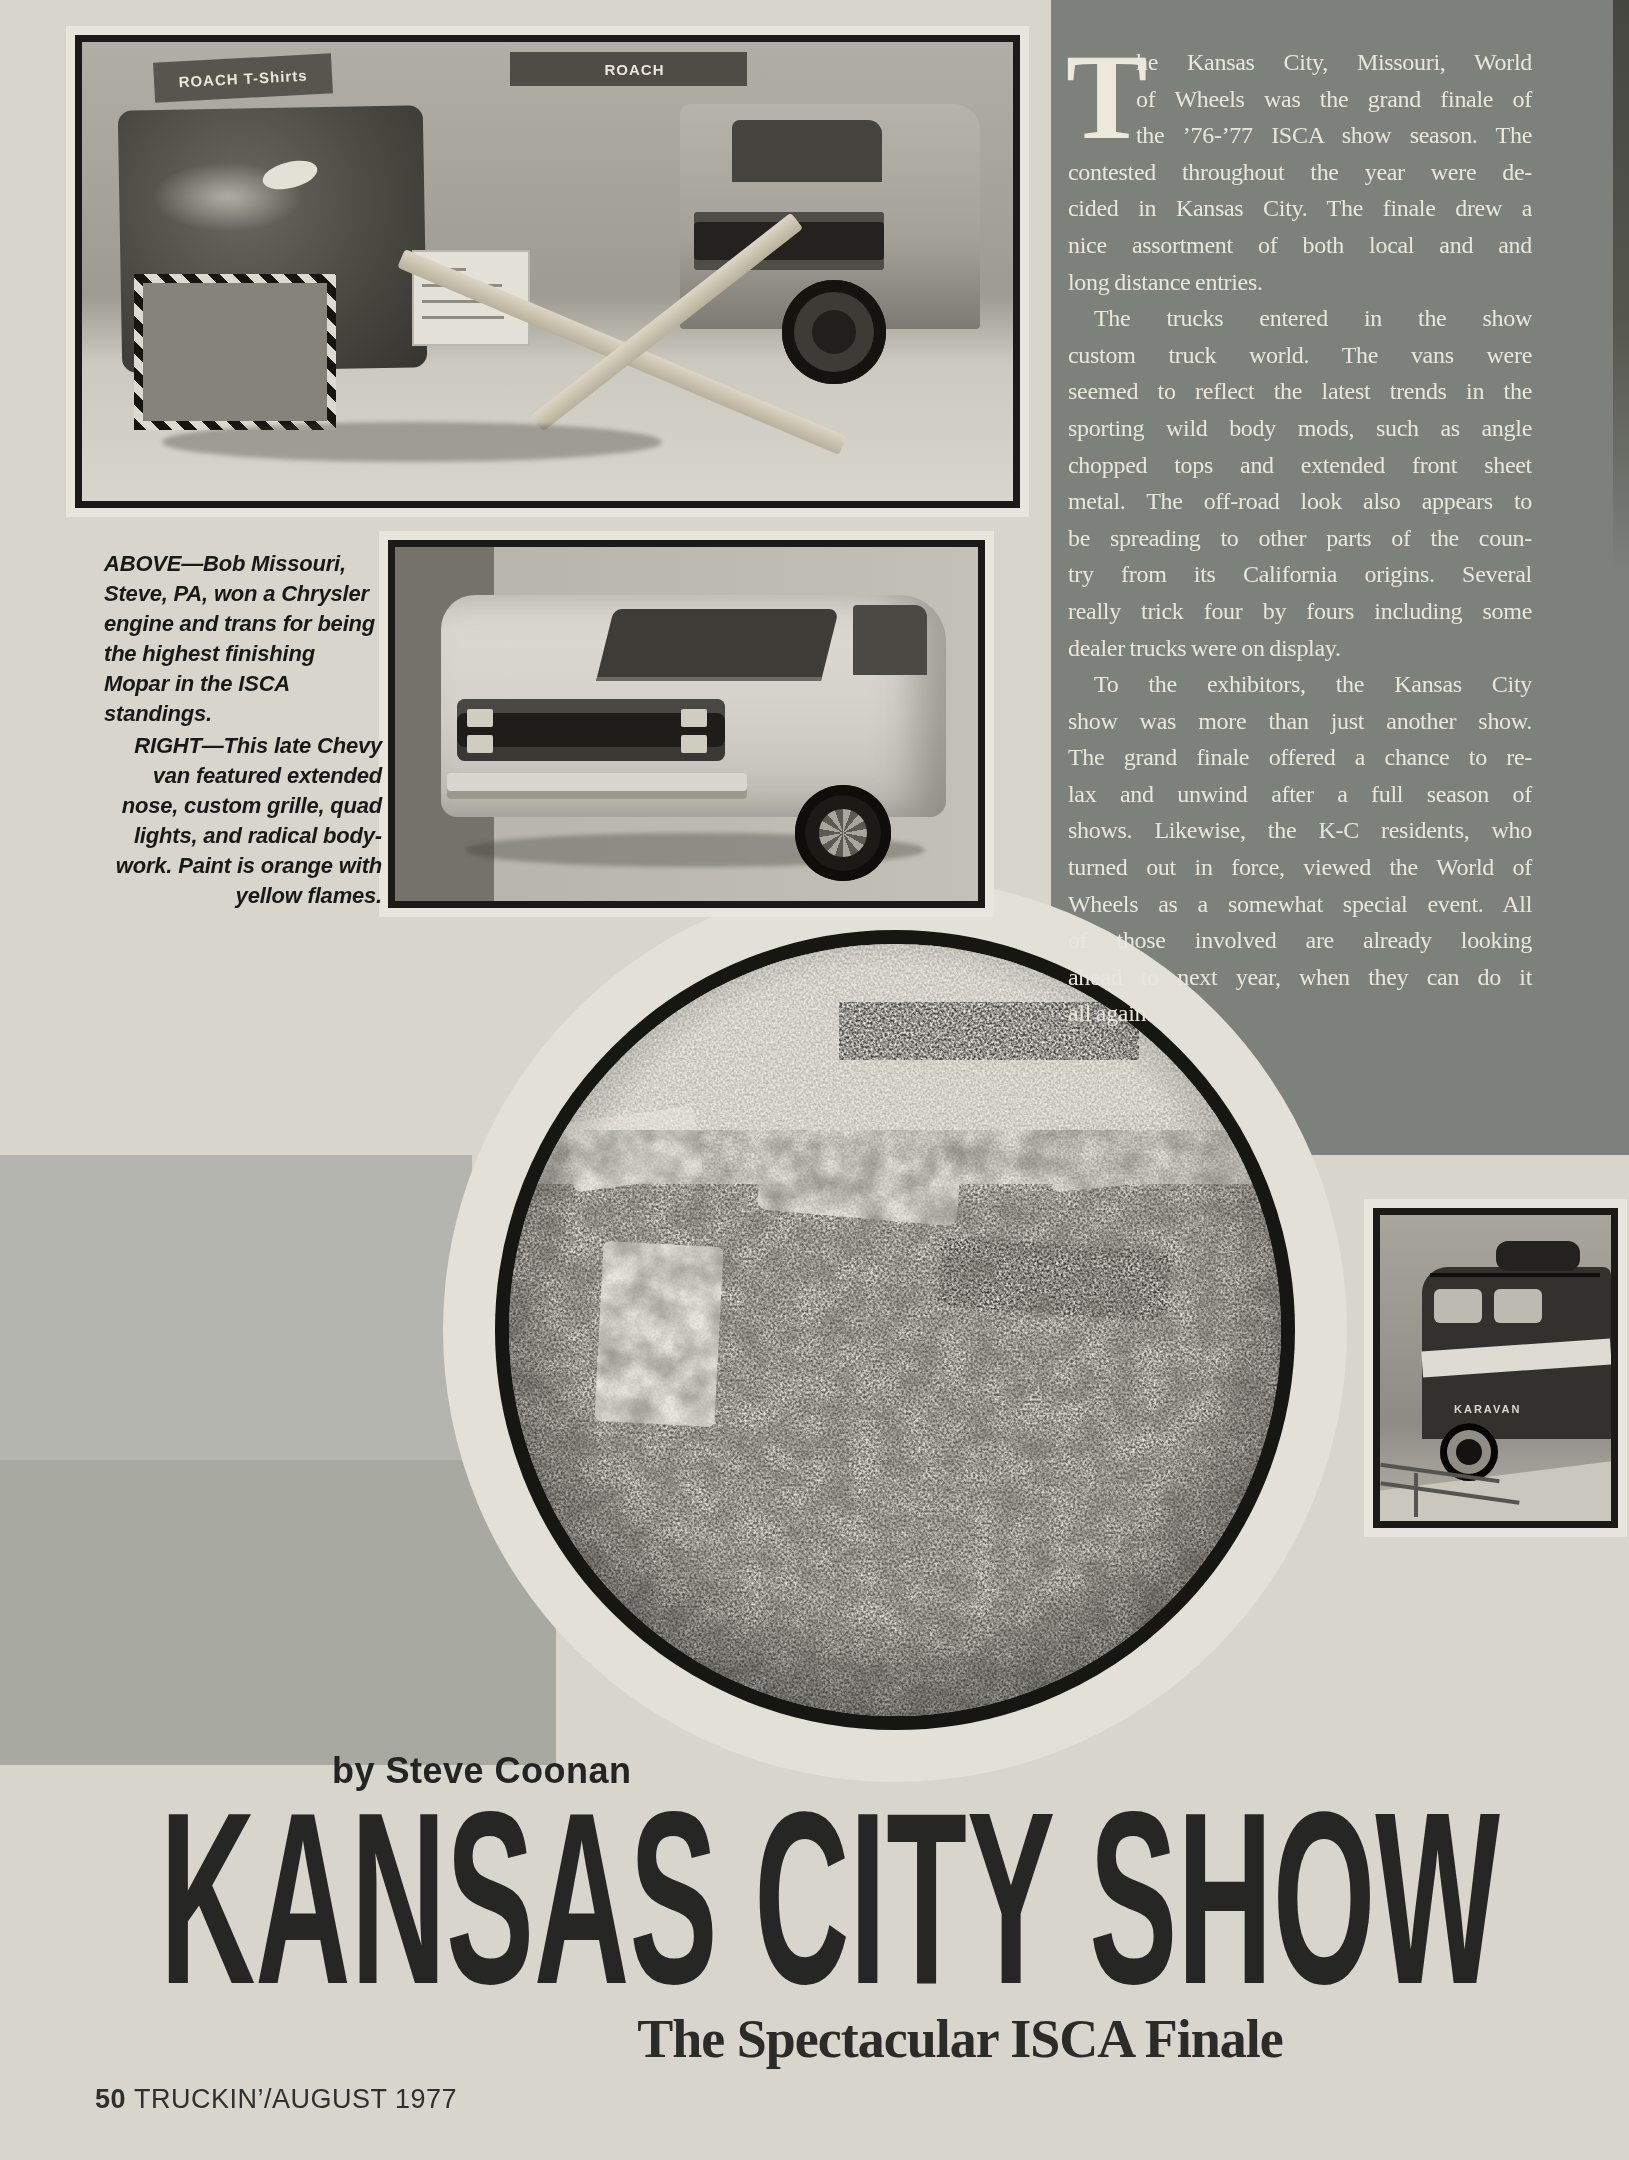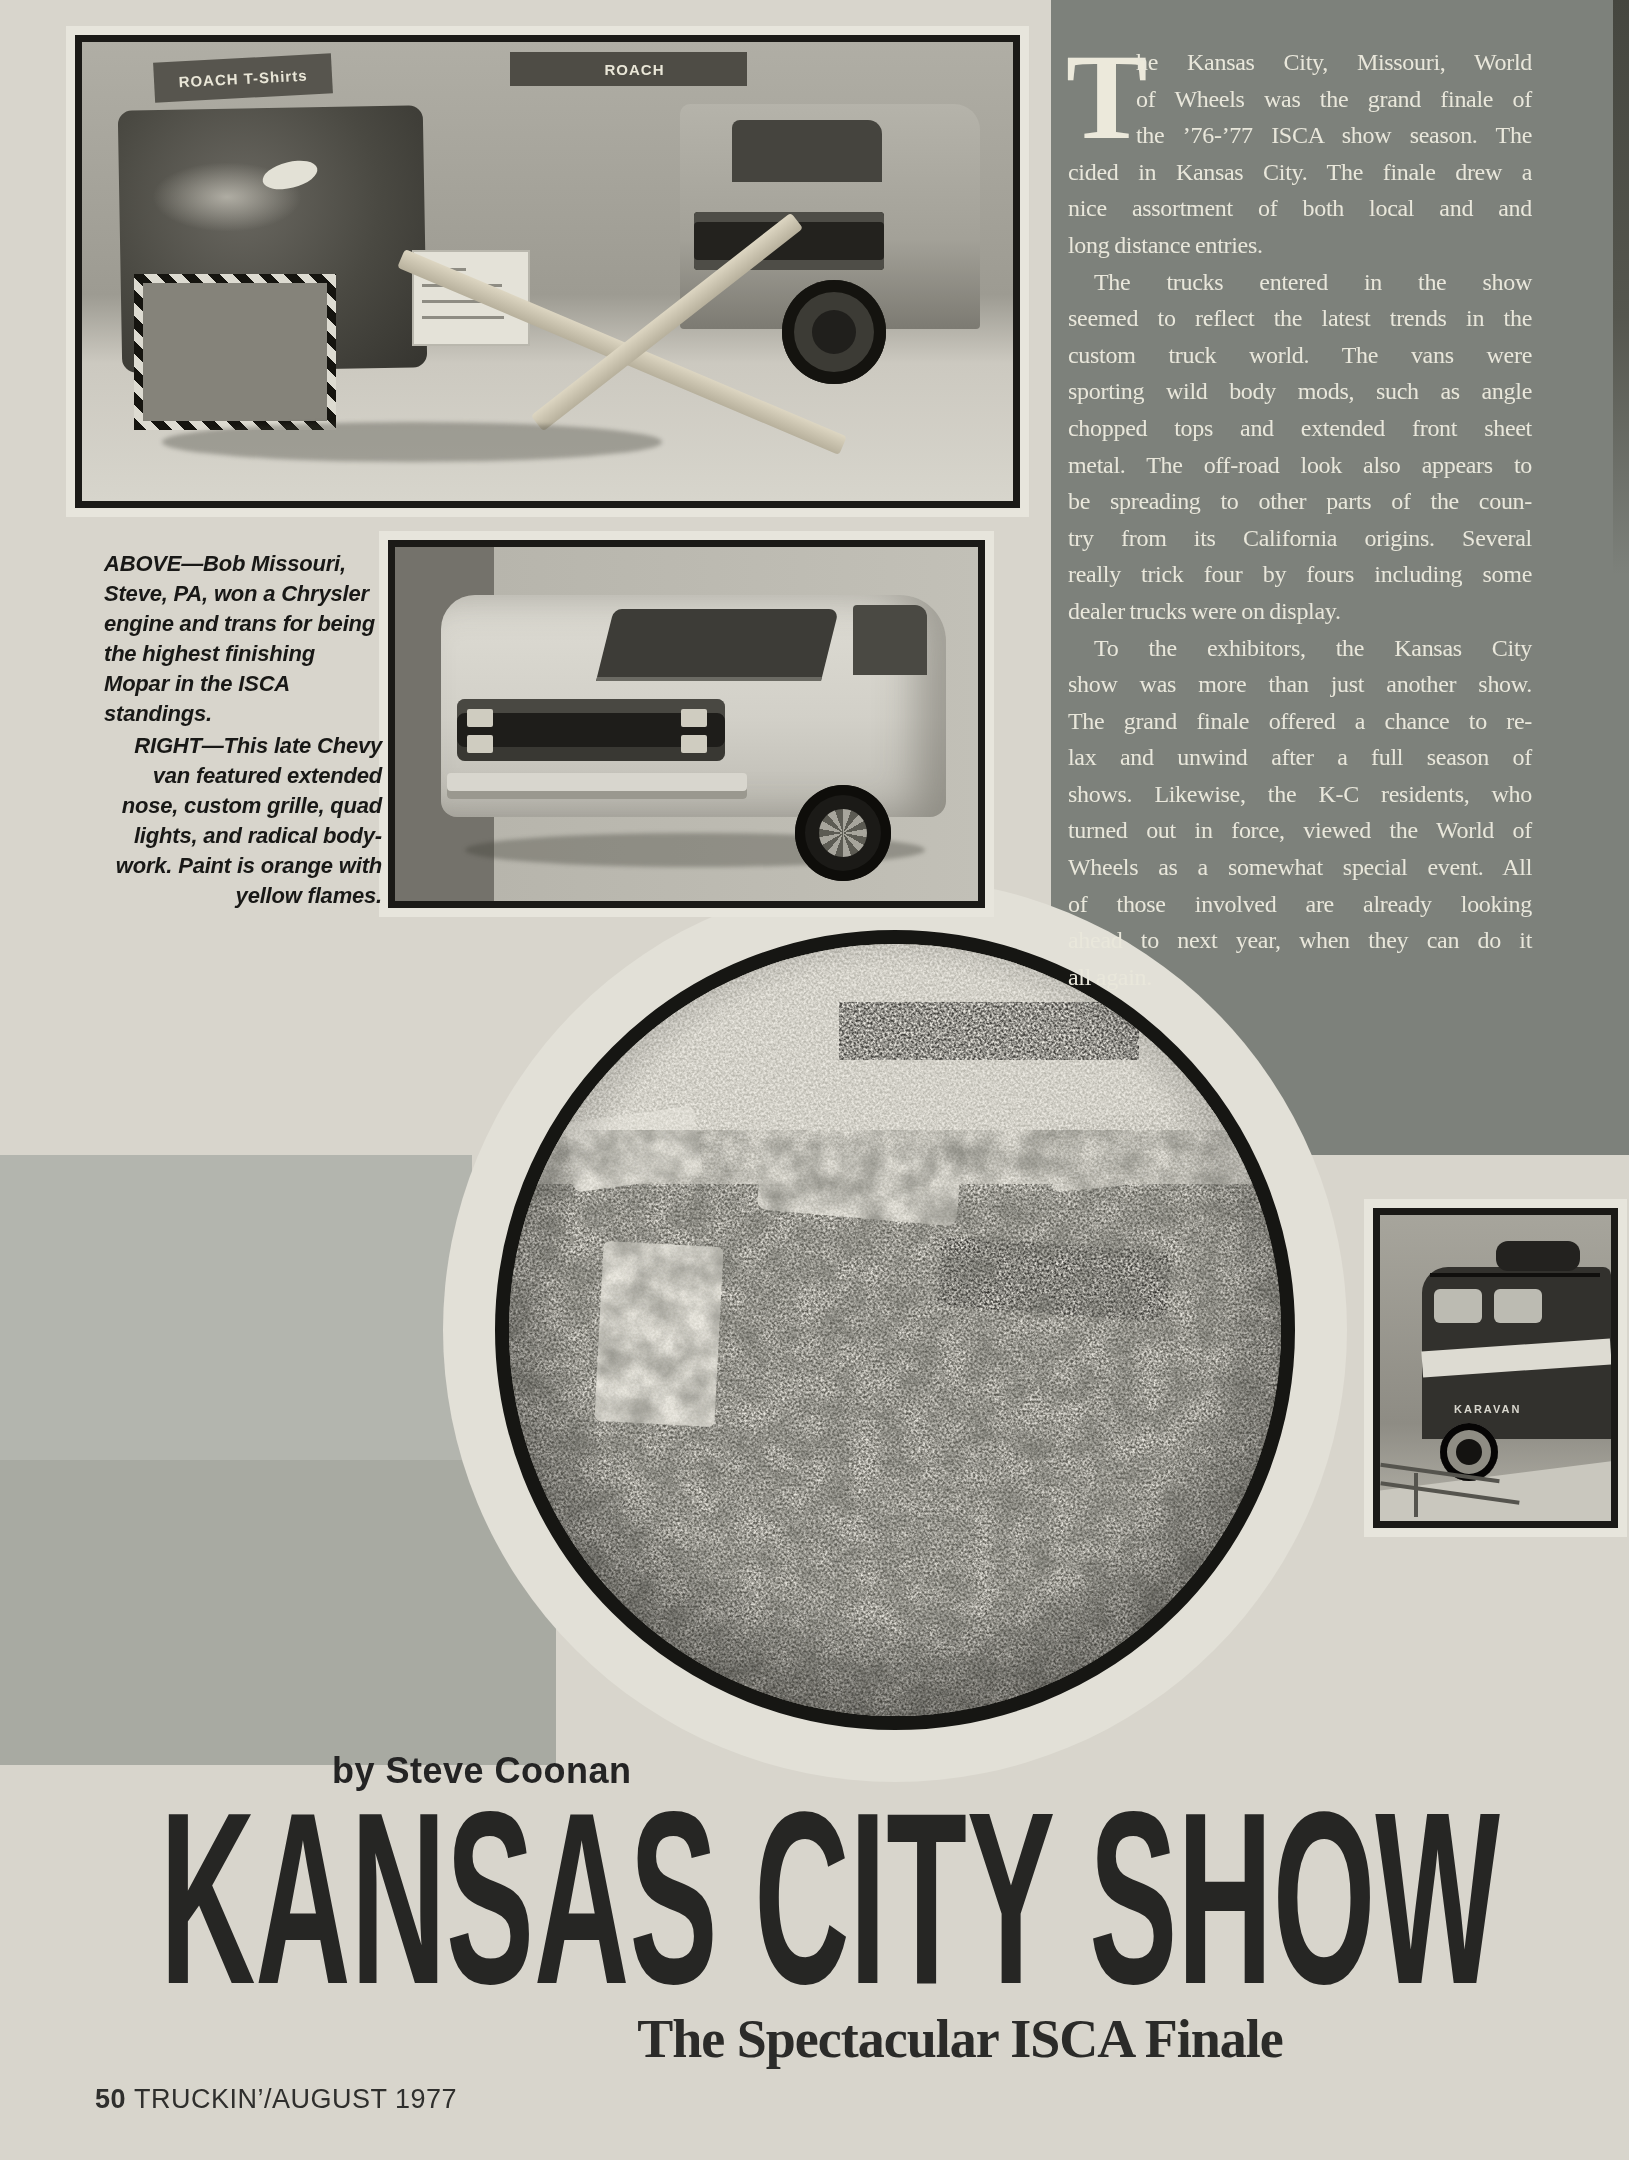--- a/index.html
+++ b/index.html
@@ -217,26 +217,27 @@
   <div>lights, and radical body-</div>
   <div>work. Paint is orange with</div>
   <div>yellow flames.</div>
 </div>
 
 <div class="dropcap">T</div>
 <div class="column">
   <div class="ln pad">he Kansas City, Missouri, World</div>
   <div class="ln pad">of Wheels was the grand finale of</div>
   <div class="ln pad">the ’76-’77 ISCA show season. The</div>
+  <div class="ln">contested throughout the year were de-</div>
   <div class="ln">cided in Kansas City. The finale drew a</div>
   <div class="ln">nice assortment of both local and and</div>
   <div class="ln end">long distance entries.</div>
   <div class="ln ind">The trucks entered in the show</div>
+  <div class="ln">custom truck world. The vans were</div>
   <div class="ln">seemed to reflect the latest trends in the</div>
-  <div class="ln">custom truck world. The vans were</div>
   <div class="ln">sporting wild body mods, such as angle</div>
   <div class="ln">chopped tops and extended front sheet</div>
   <div class="ln">metal. The off-road look also appears to</div>
   <div class="ln">be spreading to other parts of the coun-</div>
   <div class="ln">try from its California origins. Several</div>
   <div class="ln">really trick four by fours including some</div>
   <div class="ln end">dealer trucks were on display.</div>
   <div class="ln ind">To the exhibitors, the Kansas City</div>
   <div class="ln">show was more than just another show.</div>
   <div class="ln">The grand finale offered a chance to re-</div>

